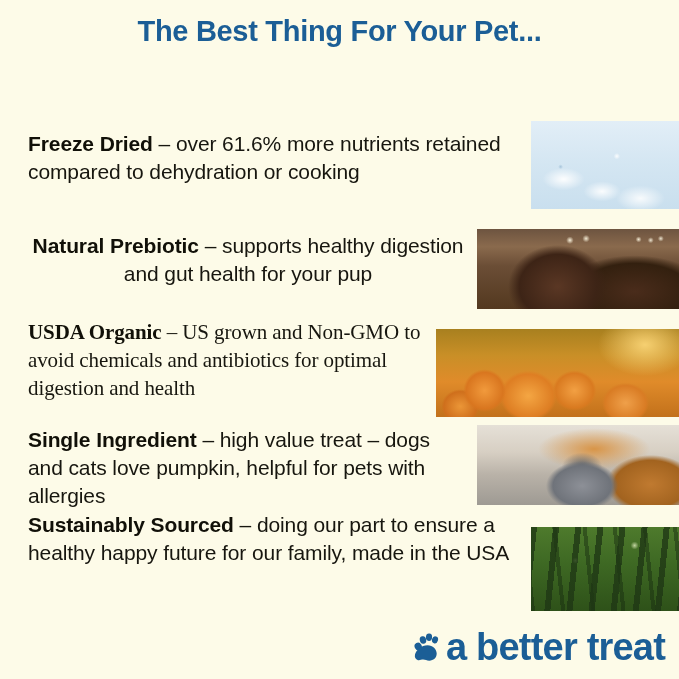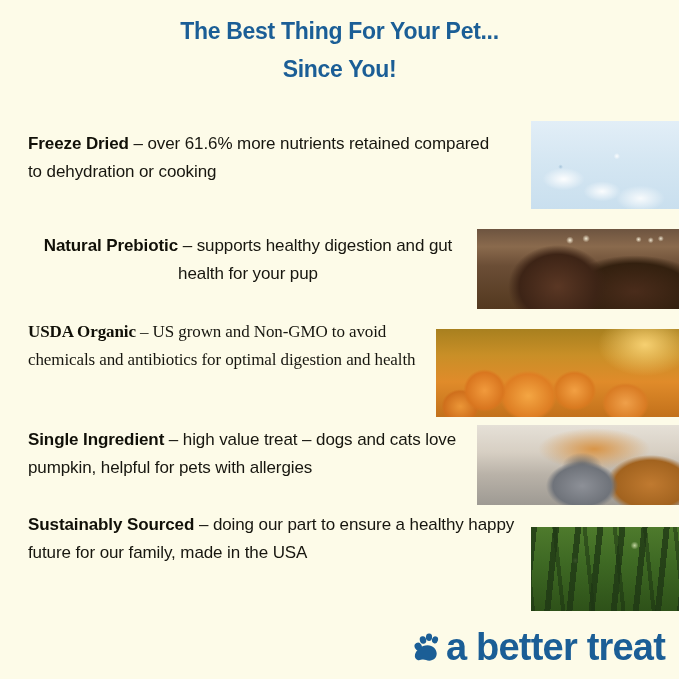--- a/index.html
+++ b/index.html
@@ -11,32 +11,32 @@
     overflow:hidden;
   }
   .page { position:relative; width:679px; height:679px; background:#FDFBE8; }
 
   
   .headline {
     position:absolute; left:0; top:12px; width:679px;
     text-align:center;
     color:#1B5E96;
     font-weight:bold;
-    font-size:23px;
+    font-size:29px;
     line-height:38px;
     letter-spacing:-0.3px;
     font-family:"Liberation Sans", sans-serif;
   }
   .headline .l1, .headline .l2 { display:block; white-space:nowrap; }
 
   
   .benefits { position:absolute; left:28px; top:130px; width:500px; }
   .benefit { position:absolute; color:#1A1A17; }
   .benefit .text {
-    font-size:17px;
+    font-size:21px;
     line-height:28px;
     color:#17160F;
     letter-spacing:-0.1px;
   }
   .benefit .lead { font-weight:bold; color:#111008; }
 
   .b0 { top:0px;   left:0px; width:478px; }
   .b1 { top:102px; left:0px; width:440px;text-align:center; }
   .b2 { top:188px; left:0px; width:412px;font-family:Liberation Serif, serif; }
   .b3 { top:296px; left:0px; width:440px; }
@@ -131,21 +131,20 @@
     font-family:"Liberation Sans", sans-serif;
   }
 </style>
 </head>
 <body>
 
 <div class="page">
 
   <div class="headline">
     <span class="l1">The Best Thing For Your Pet...</span>
-    <span class="l2">Since You!</span>
   </div>
 
   <div class="benefits">
 
     <div class="benefit b0">
       <div class="text"><span class="lead">Freeze Dried</span><span> – </span><span>over 61.6% more nutrients retained compared to dehydration or cooking</span></div>
     </div>
 
     <div class="benefit b1">
       <div class="text"><span class="lead">Natural Prebiotic</span><span> – </span><span>supports healthy digestion and gut health for your pup</span></div>

